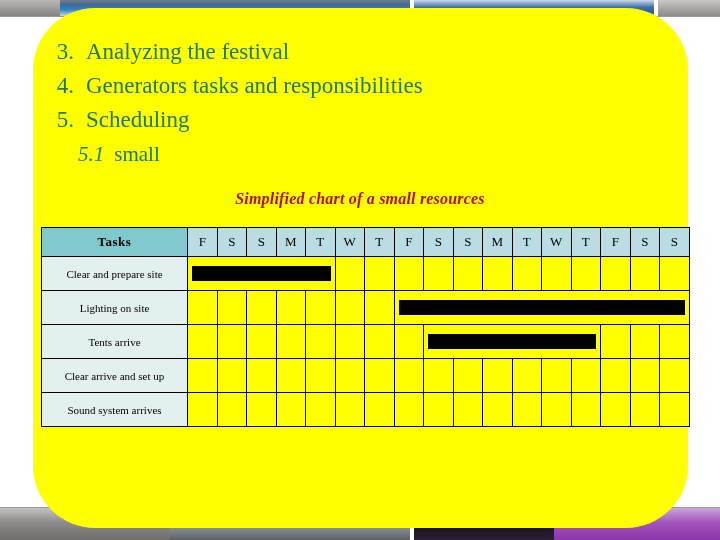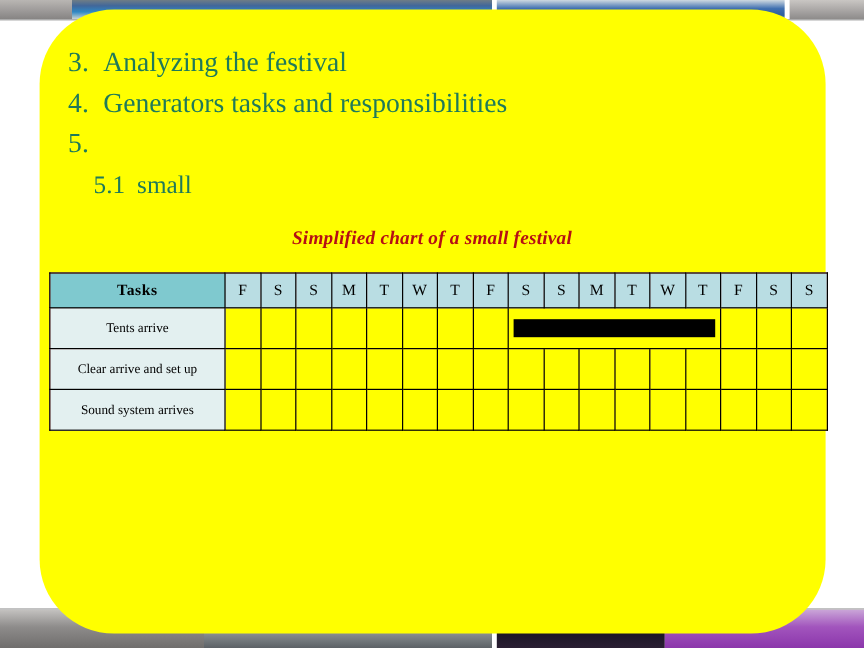--- a/index.html
+++ b/index.html
@@ -103,20 +103,21 @@
   .outline-text { flex: 0 0 auto; }
 
   .outline-row.sub {
     font-size: 21px;
     padding-left: 38px;
   }
   .outline-row.sub .outline-num {
     width: auto;
     text-align: right;
     padding-right: 10px;
+    font-style: italic;
   }
 
   
   #chart-caption {
     position: absolute;
     left: 0;
     top: 190px;
     width: 720px;
     text-align: center;
     z-index: 5;
@@ -130,21 +131,21 @@
   
   #gantt-wrap {
     position: absolute;
     left: 41px;
     top: 227px;
     z-index: 5;
   }
   table.gantt {
     border-collapse: collapse;
     table-layout: fixed;
-    background: #fca5a5;
+    background: #c2410c;
   }
   table.gantt td, table.gantt th {
     border: 1.6px solid #000000;
     padding: 0;
     margin: 0;
   }
 
   th.tasks-head {
     width: 145px;
     height: 28px;
@@ -218,28 +219,29 @@
       <div class="outline-row">
         <span class="outline-num">3.</span>
         <span class="outline-text">Analyzing the festival</span>
       </div>
       <div class="outline-row">
         <span class="outline-num">4.</span>
         <span class="outline-text">Generators tasks and responsibilities</span>
       </div>
       <div class="outline-row">
         <span class="outline-num">5.</span>
+        <span class="outline-text">Scheduling</span>
       </div>
       <div class="outline-row sub">
         <span class="outline-num">5.1</span>
         <span class="outline-text">small</span>
       </div>
     </div>
 
-  <div id="chart-caption">Simplified chart of a small festival</div>
+  <div id="chart-caption">Simplified chart of a small resources</div>
 
   <div id="gantt-wrap">
     <table class="gantt">
       <thead>
         <tr>
           <th class="tasks-head">Tasks</th>
         <th class="day-head">F</th>
             <th class="day-head">S</th>
             <th class="day-head">S</th>
             <th class="day-head">M</th>
@@ -253,20 +255,51 @@
             <th class="day-head">T</th>
             <th class="day-head">W</th>
             <th class="day-head">T</th>
             <th class="day-head">F</th>
             <th class="day-head">S</th>
             <th class="day-head">S</th>
           </tr>
       </thead>
       <tbody id="gantt-body">
           <tr>
+            <td class="task-name">Clear and prepare site</td>
+            <td class="slot" colspan="5">
+              <div class="bar"></div>
+            </td>
+            <td class="slot"></td>
+            <td class="slot"></td>
+            <td class="slot"></td>
+            <td class="slot"></td>
+            <td class="slot"></td>
+            <td class="slot"></td>
+            <td class="slot"></td>
+            <td class="slot"></td>
+            <td class="slot"></td>
+            <td class="slot"></td>
+            <td class="slot"></td>
+            <td class="slot"></td>
+          </tr>
+          <tr>
+            <td class="task-name">Lighting on site</td>
+            <td class="slot"></td>
+            <td class="slot"></td>
+            <td class="slot"></td>
+            <td class="slot"></td>
+            <td class="slot"></td>
+            <td class="slot"></td>
+            <td class="slot"></td>
+            <td class="slot" colspan="10">
+              <div class="bar"></div>
+            </td>
+          </tr>
+          <tr>
             <td class="task-name">Tents arrive</td>
             <td class="slot"></td>
             <td class="slot"></td>
             <td class="slot"></td>
             <td class="slot"></td>
             <td class="slot"></td>
             <td class="slot"></td>
             <td class="slot"></td>
             <td class="slot"></td>
             <td class="slot" colspan="6">

